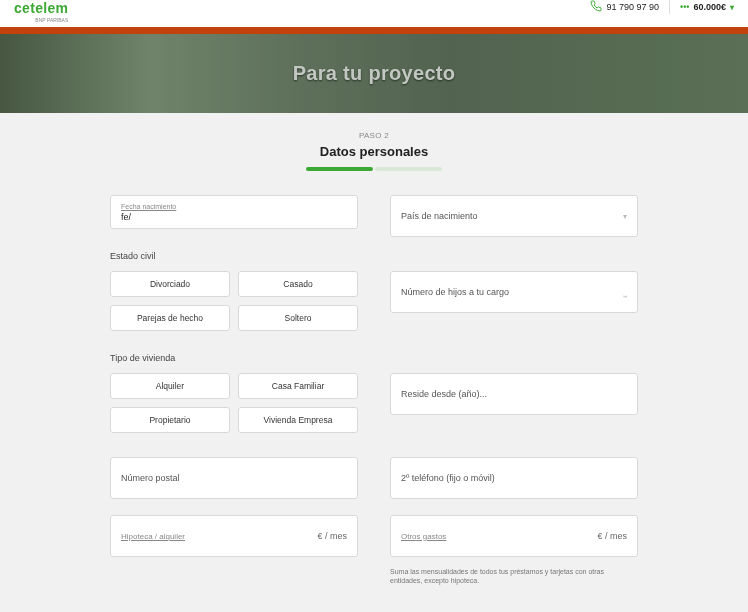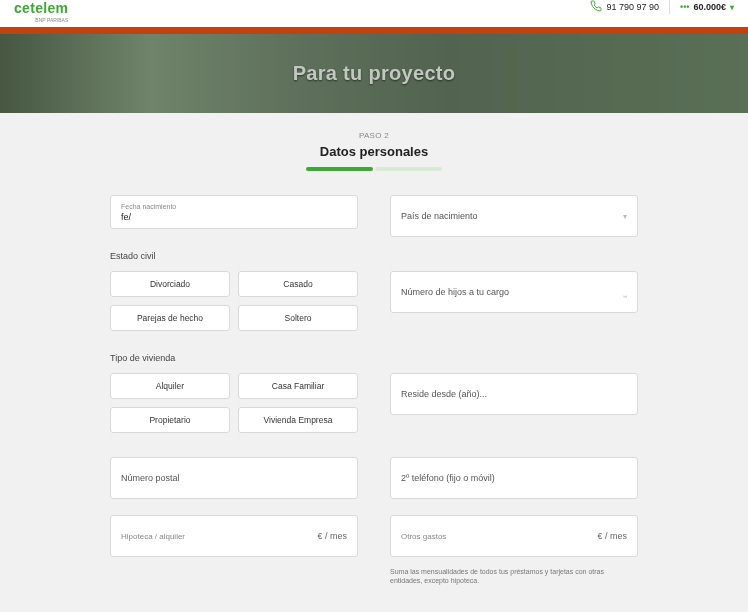--- a/index.html
+++ b/index.html
@@ -29,21 +29,21 @@
   .progress-seg { flex:1; background:#d9e9d7; border-radius:2px; }
   .progress-seg.active { background:#3da935; }
 
   
   .form { width: 528px; margin: 14px auto 0; display:flex; flex-direction:column; gap: 10px; }
   .row2 { display:flex; gap: 32px; }
   .col { flex:1; display:flex; flex-direction:column; gap:10px; }
 
   .field-box { background:#fff; border:1px solid #d9d9d9; border-radius:3px; height:42px; display:flex; align-items:center; padding:0 10px; font-size:9px; color:#555; }
   .field-box.tall { height:34px; flex-direction:column; align-items:flex-start; justify-content:center; padding:4px 10px; }
-  .field-tiny-label { font-size:7px; color:#888; }
+  .field-tiny-label { font-size:7px; color:#888;text-decoration:underline; }
   .field-value { font-size:9px; color:#222; margin-top:2px; }
   .field-suffix { margin-left:auto; font-size:9px; color:#666; }
   .select-caret { margin-left:auto; color:#bbb; font-size:8px; }
   .input-icon { margin-left:auto; color:#bbb; font-size:9px; }
 
   .section-label { font-size:9px; color:#444; margin-top:4px; }
   .chip-grid { display:grid; grid-template-columns: 1fr 1fr; gap:8px; }
   .chip { background:#fff; border:1px solid #d9d9d9; border-radius:3px; height:26px; display:flex; align-items:center; justify-content:center; font-size:8.5px; color:#333; }
 
   .helper { font-size:7px; color:#777; line-height:1.3; max-width:100%; }

